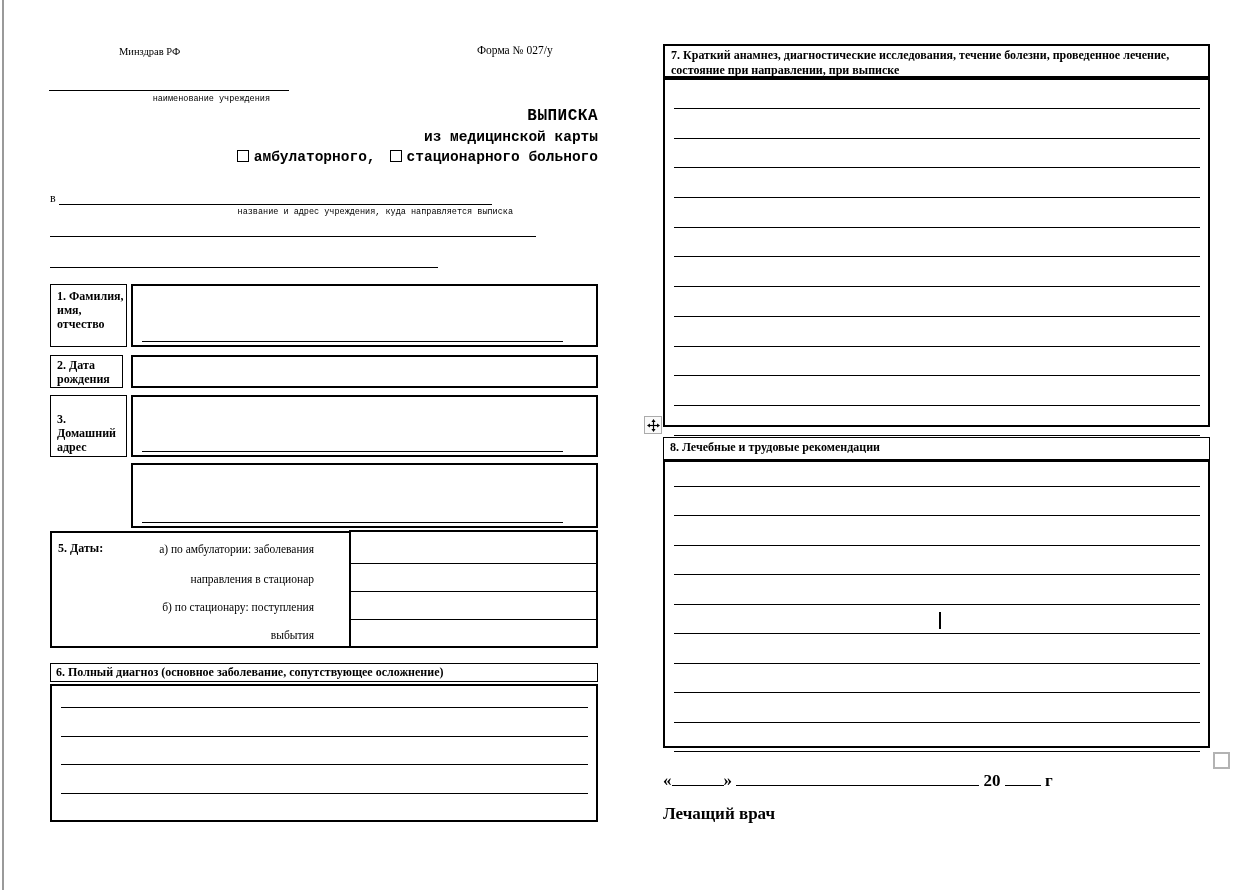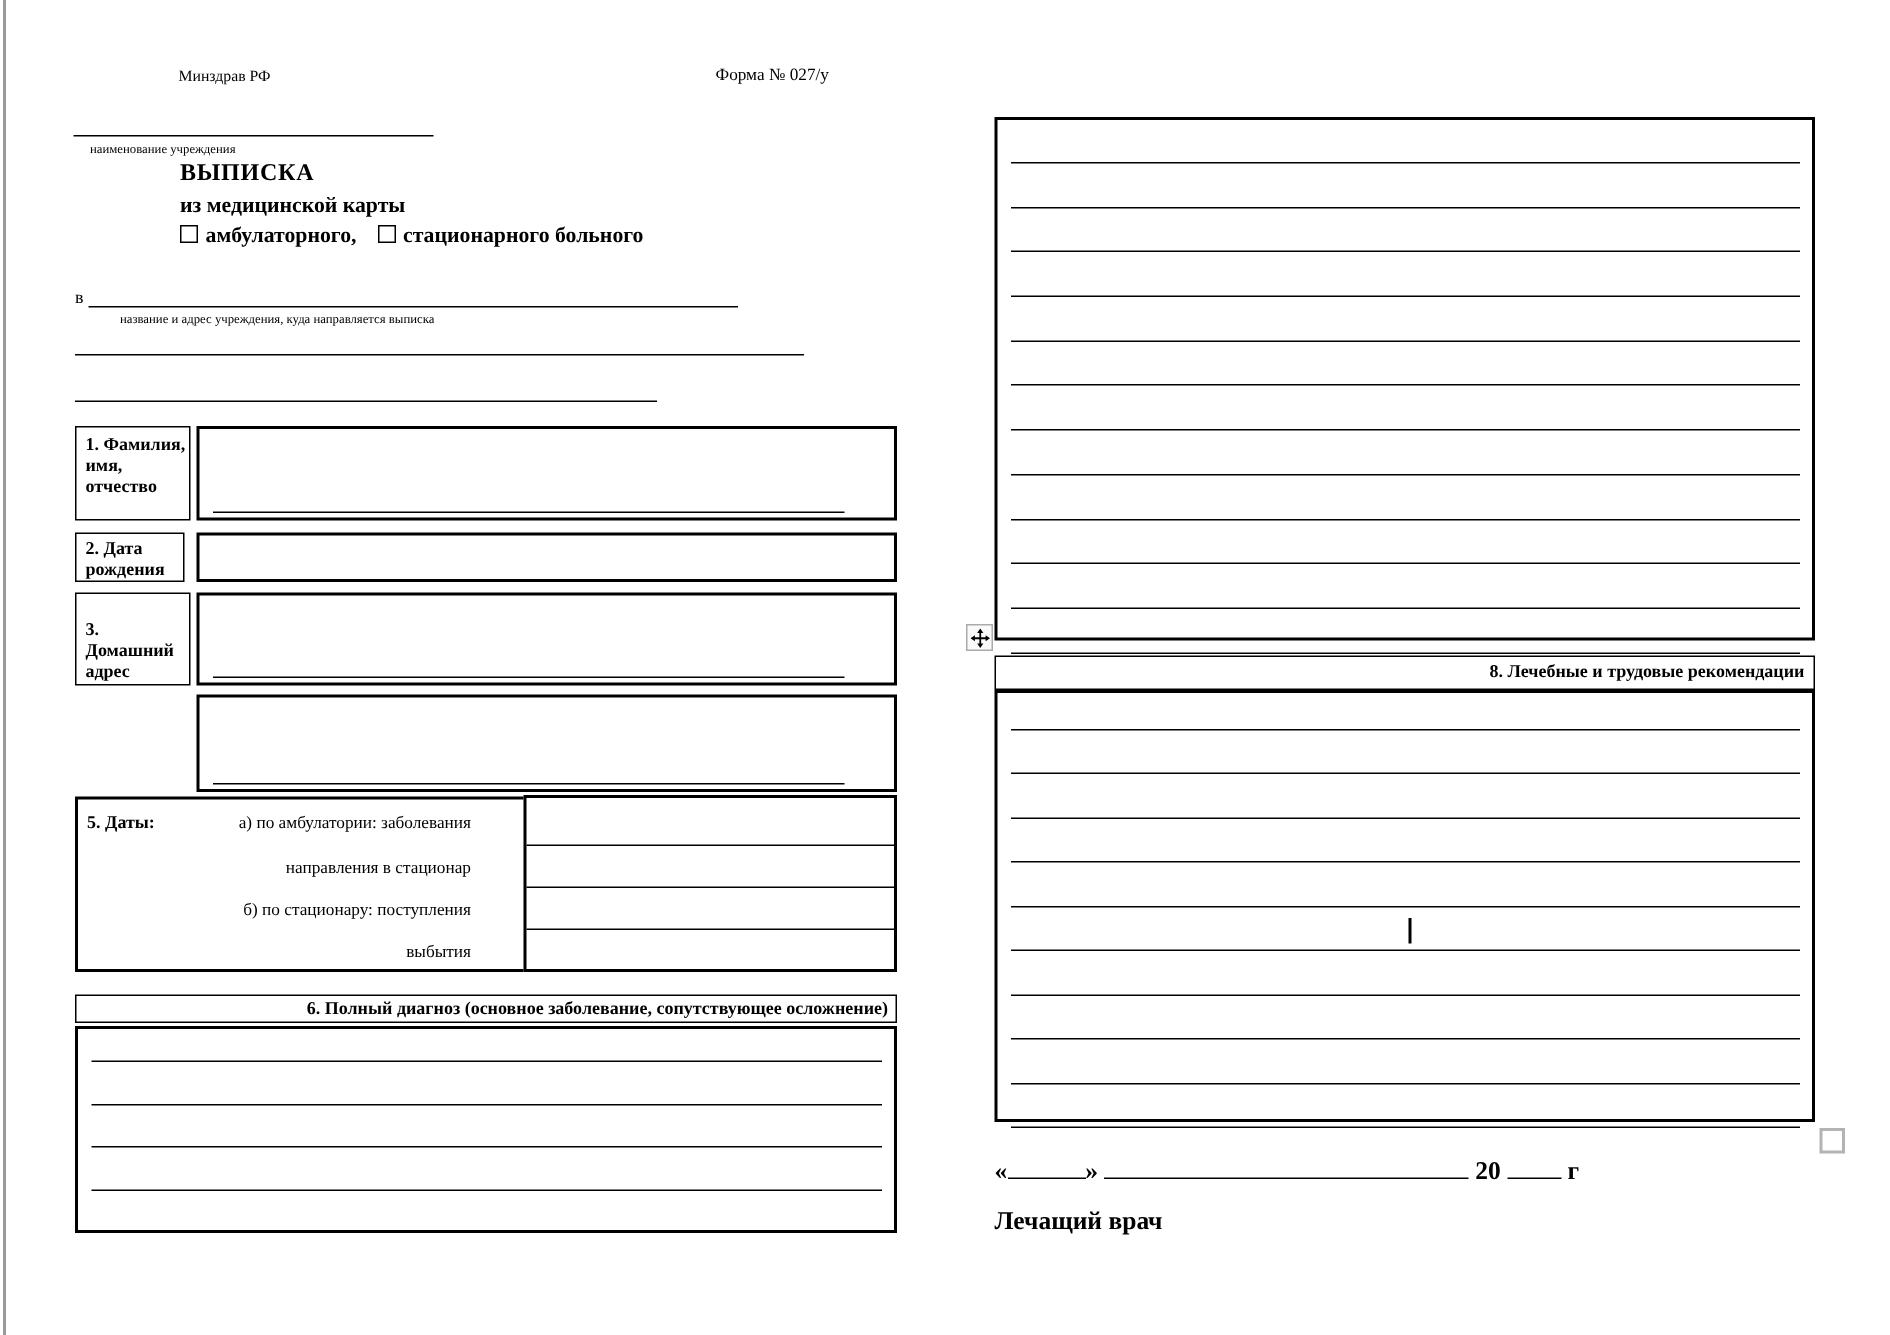--- a/index.html
+++ b/index.html
@@ -1,22 +1,22 @@
 <!DOCTYPE html>
 <html><head>
 <meta charset="utf-8">
 <style>
   html,body{margin:0;padding:0;background:#ffffff;}
   .page{
     position:relative;width:1260px;height:890px;background:#fff;overflow:hidden;
     font-family:"Liberation Serif","DejaVu Serif",serif;color:#000;
   }
   .abs{position:absolute;}
-  .b{font-weight:bold;text-align:right;}
-  .center{text-align:left;}
+  .b{font-weight:bold;}
+  .center{text-align:right;font-family:Liberation Mono, monospace;}
   .small{font-size:8.5px;}
   .page-edge{left:2px;top:0;width:2px;height:890px;background:#9a9a9a;}
   
   .rules{box-sizing:border-box;}
   .rules .rule{height:var(--rh);border-bottom:1.4px solid #000;margin-left:9px;margin-right:8px;}
   .rules .rule:first-child{height:var(--fh);}
   
   .box{box-sizing:border-box;border:2px solid #000;background:#fff;}
   .thinbox{box-sizing:border-box;border:1.8px solid #000;background:#fff;}
   .lbl{font-size:12px;font-weight:bold;line-height:14px;padding:4px 2px 0 6px;}
@@ -104,20 +104,23 @@
     <div class="b" style="font-size:12px;padding:1px 5px;white-space:nowrap;">6. Полный диагноз (основное заболевание, сопутствующее осложнение)</div>
   </div>
   <div class="abs box rules" style="left:50px;top:684px;width:548px;height:138px;--rh:27.5px;--fh:21px;">
       <div class="rule"></div>
       <div class="rule"></div>
       <div class="rule"></div>
       <div class="rule"></div>
       <div class="rule"></div>
     </div>
 
+  <div class="abs box" style="left:663px;top:44px;width:547px;height:34px;">
+    <div class="hdr7">7. Краткий анамнез, диагностические исследования, течение болезни, проведенное лечение, состояние при направлении, при выписке</div>
+  </div>
   <div class="abs box rules" style="left:663px;top:78px;width:547px;height:349px;--rh:28.7px;--fh:28px;">
       <div class="rule"></div>
       <div class="rule"></div>
       <div class="rule"></div>
       <div class="rule"></div>
       <div class="rule"></div>
       <div class="rule"></div>
       <div class="rule"></div>
       <div class="rule"></div>
       <div class="rule"></div>

